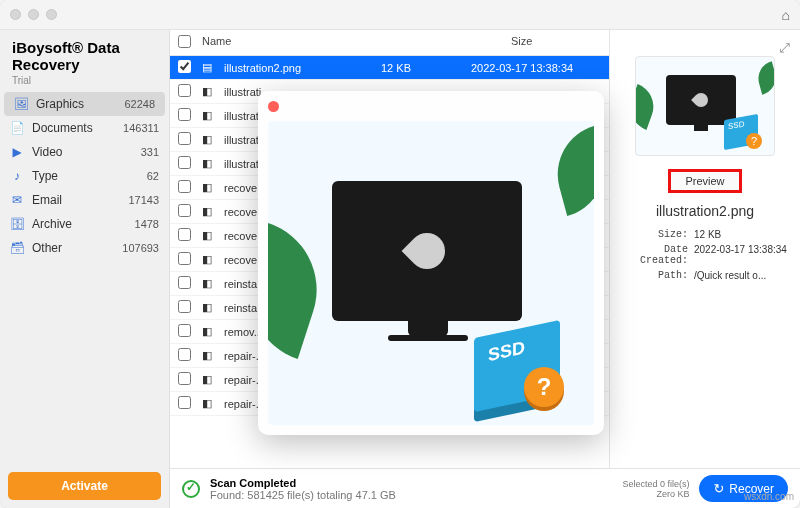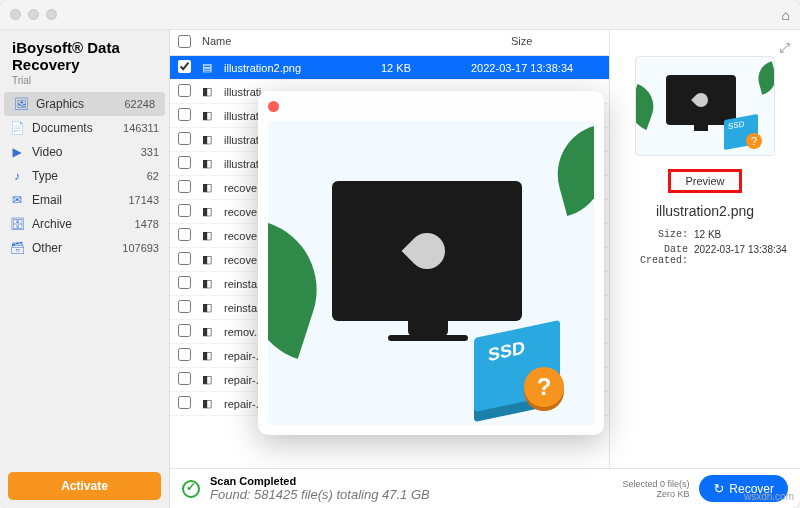--- a/index.html
+++ b/index.html
@@ -62,21 +62,21 @@
 .thumb .leaf2 { position:absolute; right:-2px; top:6px; width:18px; height:30px; background:#2f8a4a; border-radius:40px 0 40px 0; transform:rotate(-15deg); }
 .pvbtn { border:3px solid #e11; padding:3px 14px; background:#fafafa; margin:5px 0 10px; font-size:11px; }
 .dname { font-size:14px; margin-bottom:8px; }
 .drow { display:flex; font-size:10px; margin:2px 0; width:100%; }
 .drow .k { width:74px; text-align:right; padding-right:6px; color:#444;font-family:Liberation Mono, monospace; }
 .drow .v { flex:1; text-align:left; white-space:nowrap; overflow:hidden; text-overflow:ellipsis; }
 .footer { height:40px; border-top:1px solid #e3e3e3; display:flex; align-items:center; padding:0 12px; font-size:11px; gap:10px; }
 .fcheck { width:18px; height:18px; border:2px solid #2daa3c; border-radius:50%; position:relative; }
 .fcheck::after { content:"✓"; color:#2daa3c; position:absolute; left:2px; top:-2px; font-size:12px; font-weight:bold; }
 .ftext .t1 { font-weight:700; }
-.ftext .t2 { font-size:13px; color:#777;font-style:italic; }
+.ftext .t2 { font-size:11px; color:#777; }
 .fsel { margin-left:auto; text-align:right; font-size:9px; color:#777; }
 .recover { background:#0a6fff; color:#fff; padding:6px 14px; border-radius:14px; font-size:12px; display:flex; align-items:center; gap:5px; }
 .recover::before { content:"↻"; font-size:13px; }
 .popup { position:absolute; left:258px; top:91px; width:346px; height:344px; background:#fefefe; border-radius:10px; box-shadow:0 8px 32px rgba(0,0,0,.25); overflow:hidden; z-index:50; }
 .popup .red { position:absolute; left:10px; top:10px; width:11px; height:11px; background:#ff5f57; border-radius:50%; }
 .popup .stage { position:absolute; inset:30px 10px 10px; background:#f3faff; border-radius:4px; overflow:hidden; }
 .popup .pleaf1 { position:absolute; left:-20px; top:110px; width:70px; height:120px; background:#2f8a4a; border-radius:0 100px 0 100px; transform:rotate(18deg); }
 .popup .pleaf2 { position:absolute; right:-12px; top:10px; width:50px; height:80px; background:#2f8a4a; border-radius:100px 0 100px 0; transform:rotate(-15deg); }
 .popup .pmac { position:absolute; left:64px; top:60px; width:190px; height:140px; background:#1a1a1a; border-radius:6px; }
 .popup .pmac::after { content:""; position:absolute; left:50%; top:50%; width:36px; height:36px; background:#d0d0d0; border-radius:50% 50% 50% 0; transform:translate(-50%,-50%) rotate(45deg); }
@@ -289,20 +289,24 @@
           <div class="pvbtn">Preview</div>
           <div class="dname">illustration2.png</div>
           <div class="drow">
               <div class="k">Size:</div>
               <div class="v">12 KB</div>
             </div>
           <div class="drow">
               <div class="k">Date Created:</div>
               <div class="v">2022-03-17 13:38:34</div>
             </div>
+          <div class="drow">
+              <div class="k">Path:</div>
+              <div class="v">/Quick result o...</div>
+            </div>
         </div>
       </div>
 
       <div class="footer">
         <div class="fcheck"></div>
         <div class="ftext">
           <div class="t1">Scan Completed</div>
           <div class="t2">Found: 581425 file(s) totaling 47.1 GB</div>
         </div>
         <div class="fsel">

